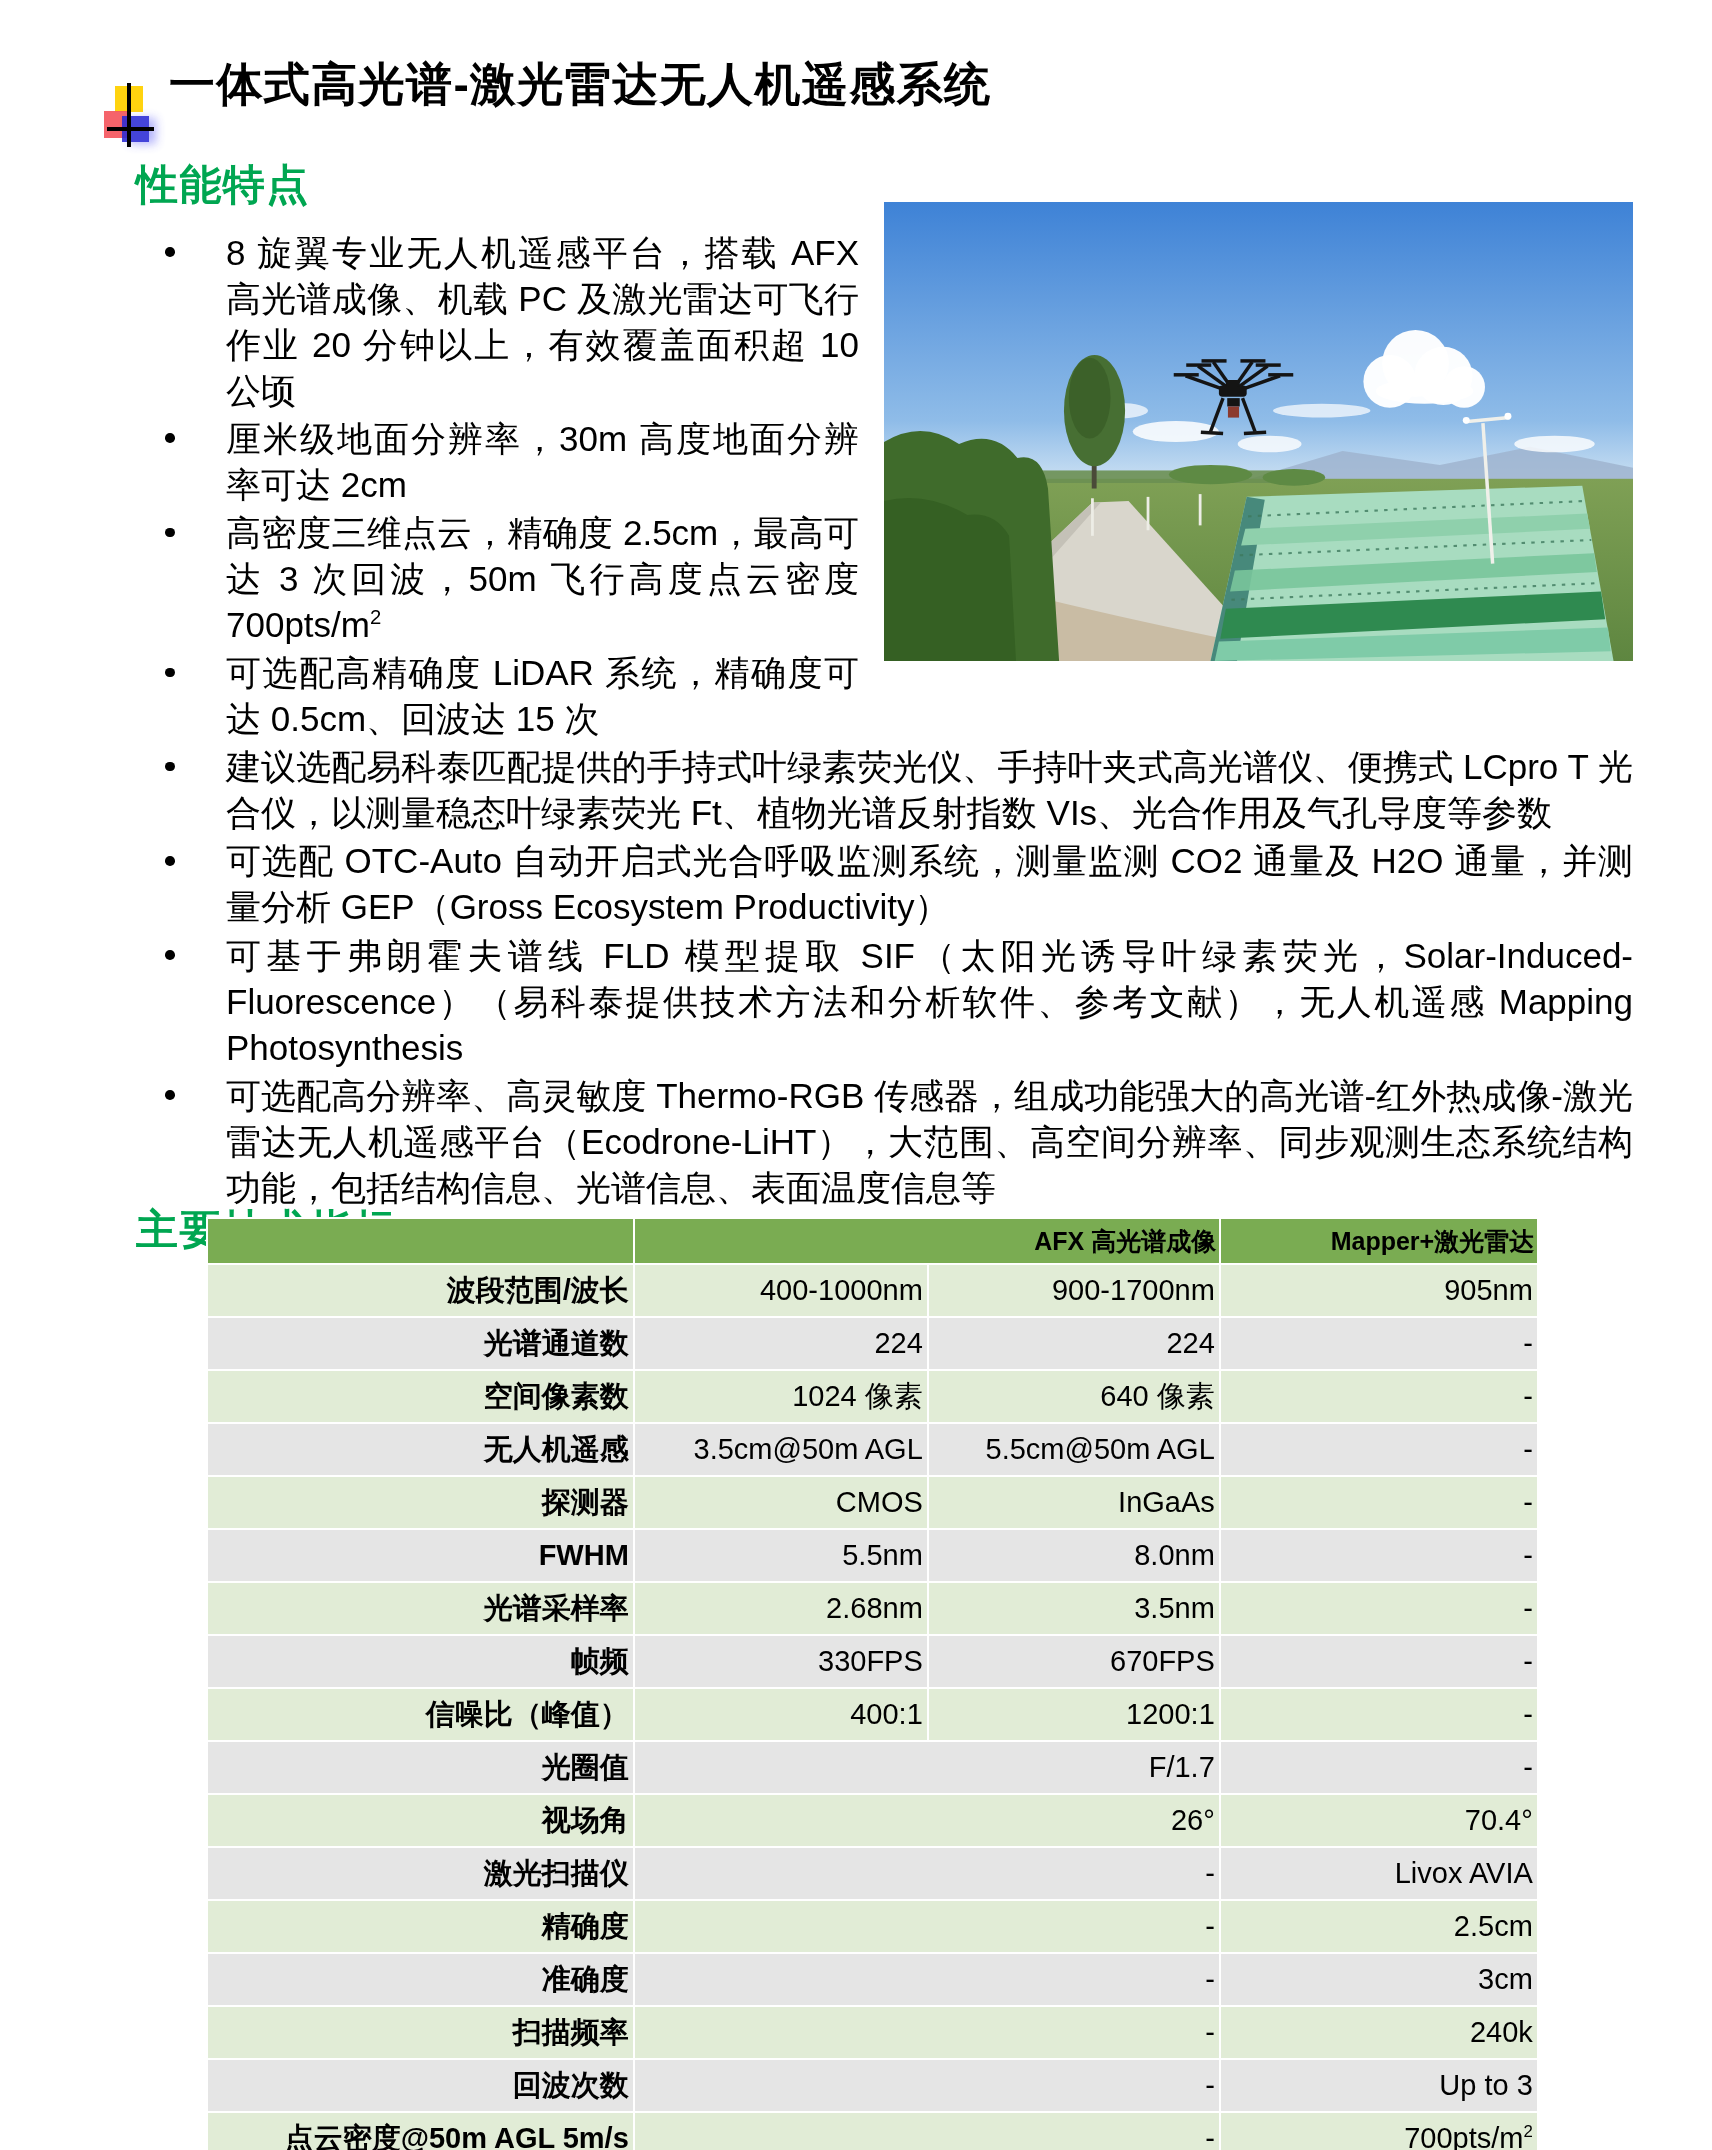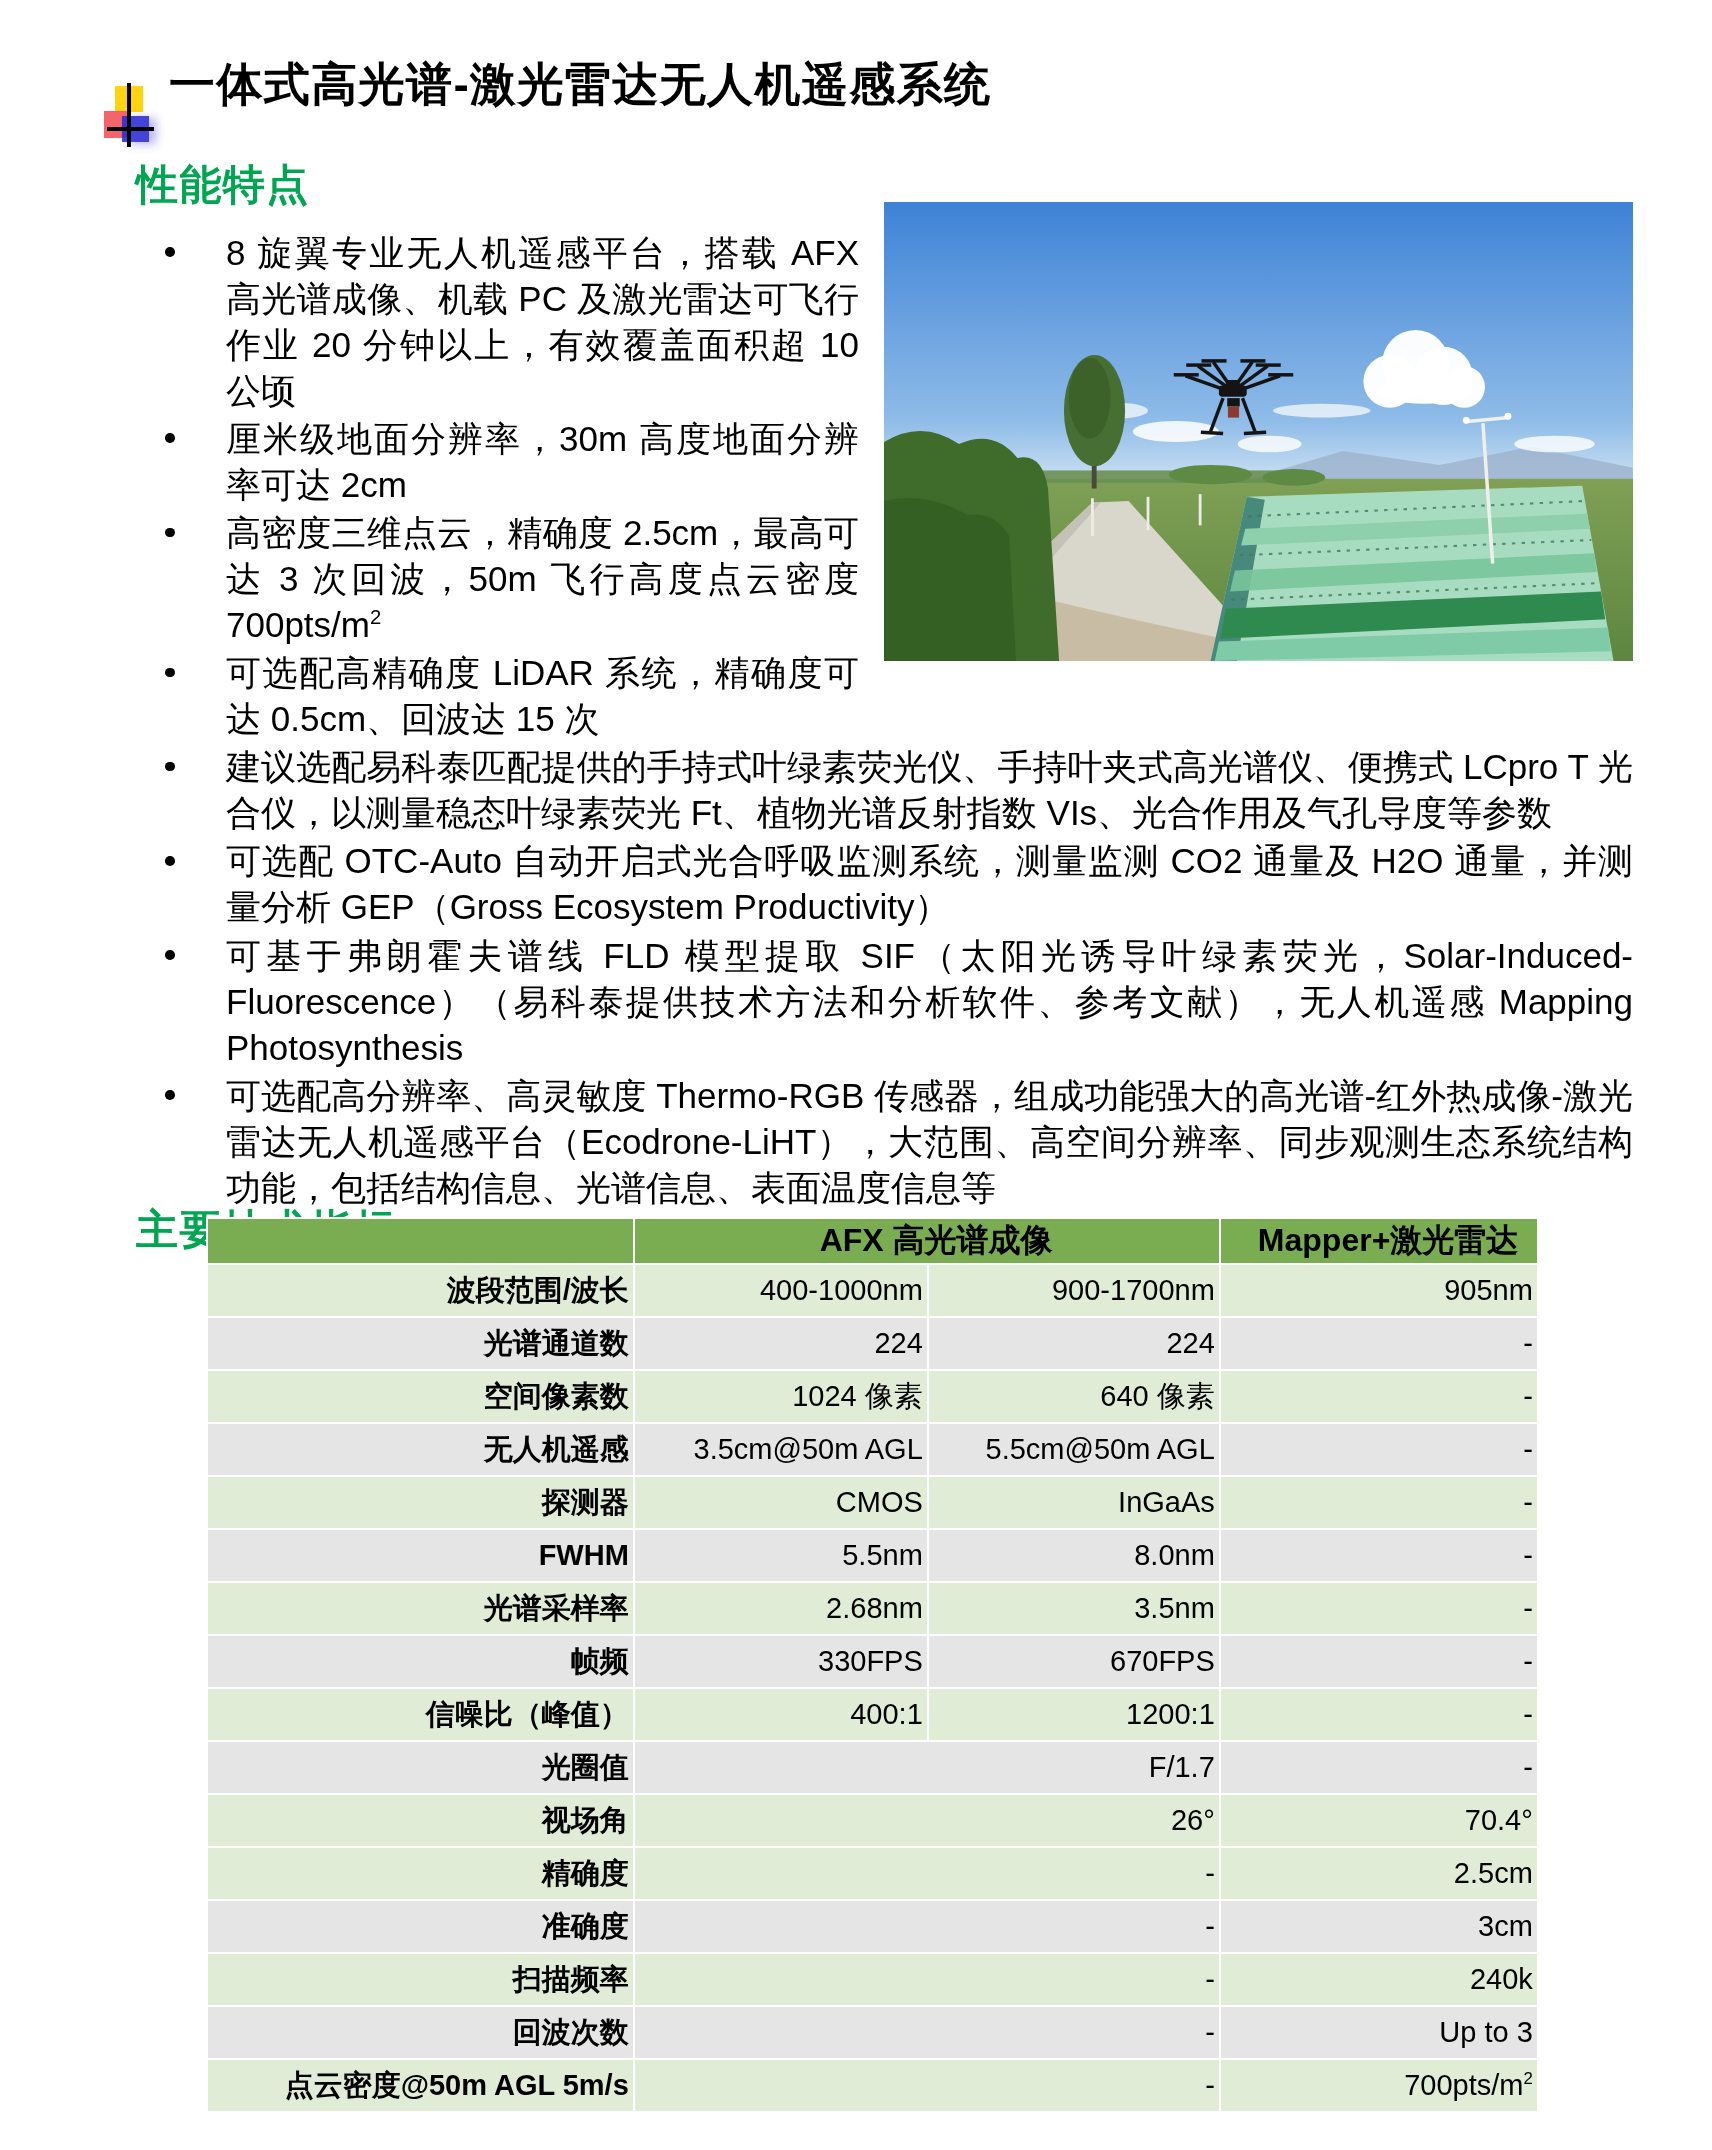--- a/index.html
+++ b/index.html
@@ -23,21 +23,21 @@
   
   .features-wrap{position:absolute;left:125px;top:202px;width:1508px;}
   .photo-fig{float:right;width:749px;height:459px;margin:0 0 18px 25px;padding:0;}
   .photo-fig svg{display:block;width:100%;height:100%;}
   ul.features{list-style:none;margin:0;padding:28px 0 0 0;font-size:35px;line-height:46px;text-align:justify;}
   ul.features li{position:relative;padding-left:101px;margin:0 0 2.1px 0;}
   ul.features li::before{content:"";position:absolute;left:40px;top:17.4px;width:9.7px;height:9.7px;border-radius:50%;background:#000;}
   sup{font-size:.58em;vertical-align:super;line-height:0;}
   
   table.spec-table{position:absolute;left:206px;top:1217px;width:1331px;border-collapse:collapse;table-layout:fixed;font-size:29px;}
-  table.spec-table th{background:#7AAC52;height:44px;font-weight:bold;text-align:center;padding:0 2.8px 0 21px;font-size:32px;color:#000;}
+  table.spec-table th{background:#7AAC52;height:44px;font-weight:bold;text-align:right;padding:0 2.8px 0 21px;font-size:25px;color:#000;}
   table.spec-table td{height:51px;padding:0 4.2px 0 21px;vertical-align:middle;text-align:right;}
   table.spec-table td,table.spec-table th{border:2.1px solid #ffffff;overflow:hidden;white-space:nowrap;}
   table.spec-table tr.odd td{background:#E1ECD6;}
   table.spec-table tr.even td{background:#e5e5e5;}
   table.spec-table td.lbl{font-weight:bold;}
 </style>
 </head>
 <body>
 
 <div class="page">
@@ -252,20 +252,25 @@
         <tr class="even">
           <td class="lbl">光圈值</td>
           <td colspan="2">F/1.7</td>
           <td>-</td>
         </tr>
         <tr class="odd">
           <td class="lbl">视场角</td>
           <td colspan="2">26°</td>
           <td>70.4°</td>
         </tr>
+        <tr class="even">
+          <td class="lbl">激光扫描仪</td>
+          <td colspan="2">-</td>
+          <td>Livox AVIA</td>
+        </tr>
         <tr class="odd">
           <td class="lbl">精确度</td>
           <td colspan="2">-</td>
           <td>2.5cm</td>
         </tr>
         <tr class="even">
           <td class="lbl">准确度</td>
           <td colspan="2">-</td>
           <td>3cm</td>
         </tr>

